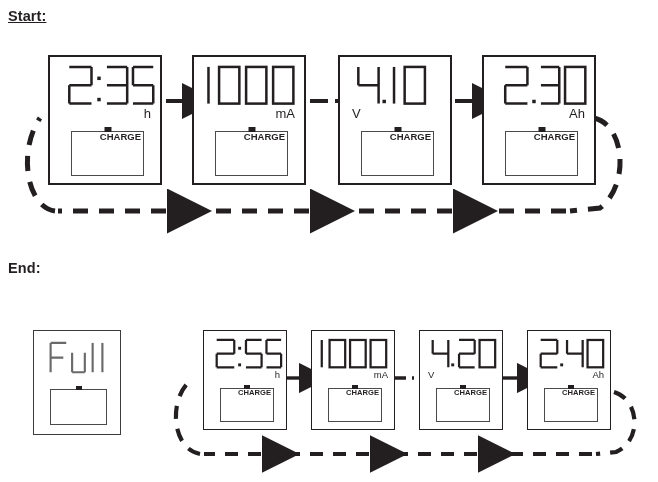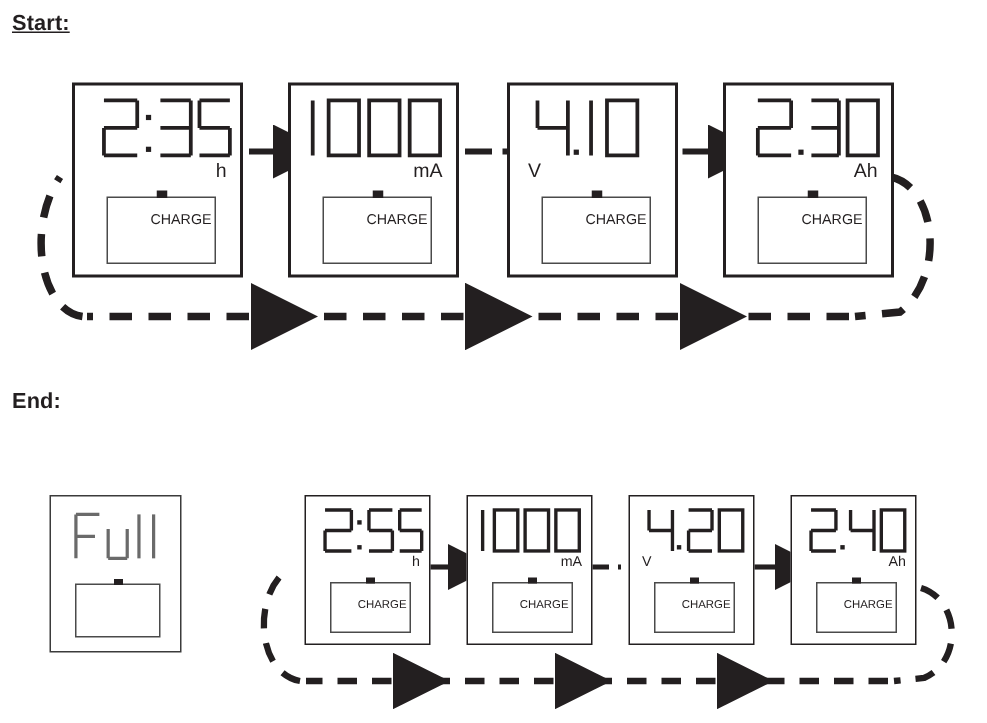--- a/index.html
+++ b/index.html
@@ -51,22 +51,22 @@
   }
   .batt .nub{
     position:absolute;
     background:#231f20;
     left:50%;
     transform:translateX(-50%);
   }
   .batt .charge-txt{
     position:absolute;
     right:2px;
-    top:10px;
-    font-weight:normal;
+    top:0px;
+    font-weight:bold;
     color:#231f20;
     font-family:"Liberation Sans", sans-serif;
     line-height:1.05;
     white-space:nowrap;
   }
 </style>
 </head>
 <body>
 
 <div class="section-label" id="start-label">Start:</div>

